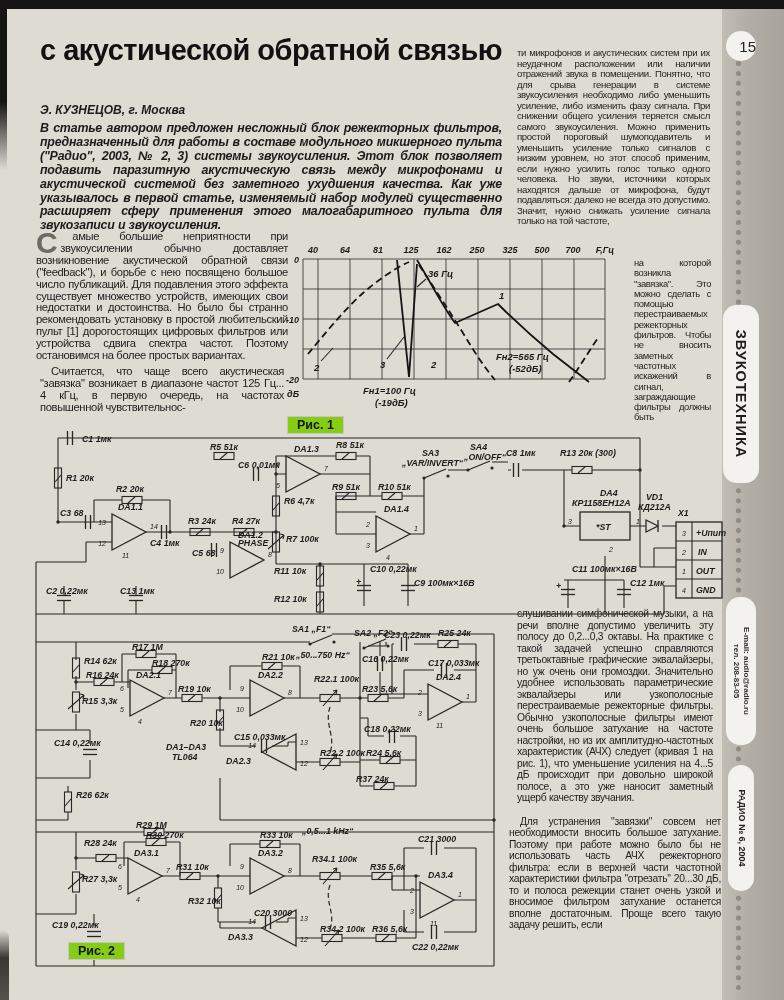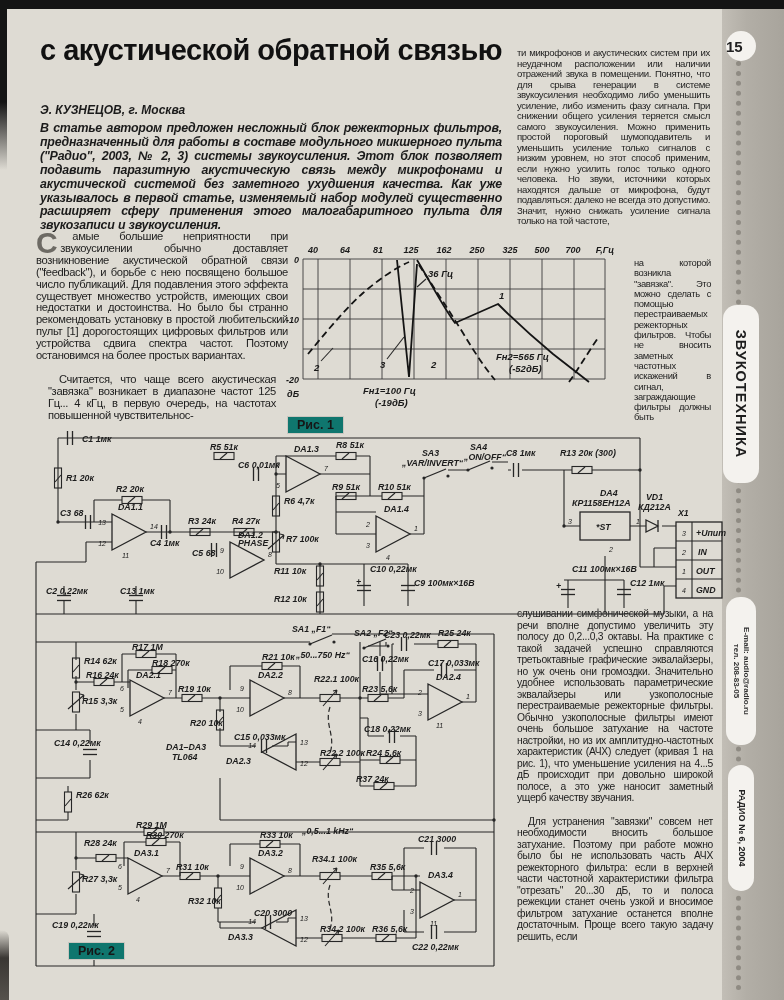--- a/index.html
+++ b/index.html
@@ -6,44 +6,44 @@
   #page{position:relative;width:784px;height:1000px;background:#dedbd3;overflow:hidden;
         font-family:"Liberation Sans",sans-serif;color:#1b1b1b;}
   
   .topbar{position:absolute;left:0;top:0;width:784px;height:9px;background:#141414;border-bottom-left-radius:6px;}
   .edgeL1{position:absolute;left:0;top:0;width:7px;height:170px;background:linear-gradient(to bottom,#141414,#141414 60%,rgba(20,20,20,0));}
   .edgeL2{position:absolute;left:0;top:930px;width:9px;height:70px;background:linear-gradient(to bottom,rgba(20,20,20,0),#3a3733 40%,#56524c);border-top-right-radius:8px;}
   
   #sidebar{position:absolute;left:722px;top:9px;width:62px;height:991px;background:linear-gradient(to right,#c2beb6,#b2aea6 40%,#a8a49c);}
   .dotline{position:absolute;left:14px;top:52px;height:930px;width:0;border-left:5px dotted #8f8b83;}
   .pagecircle{position:absolute;left:4px;top:22px;width:30px;height:30px;border-radius:50%;background:#f4f2ee;
-              display:flex;align-items:center;justify-content:flex-start;font-weight:bold;font-size:15px;color:#222;}
+              display:flex;align-items:center;justify-content:flex-end;font-weight:normal;font-size:15px;color:#222;}
   .pill{position:absolute;background:#f4f2ee;border-radius:14px;display:flex;align-items:center;justify-content:center;}
   .pill .rot{transform:rotate(90deg);white-space:nowrap;text-align:center;}
   #pill-section{left:1px;top:296px;width:36px;height:178px;}
   #pill-section .rot{font-weight:bold;font-size:14.5px;letter-spacing:1px;color:#1d1d1d;}
   #pill-contact{left:4px;top:588px;width:30px;height:148px;}
   #pill-contact .rot{font-size:8px;font-weight:bold;color:#333;line-height:10px;}
   #pill-issue{left:6px;top:756px;width:26px;height:126px;}
   #pill-issue .rot{font-size:9px;font-weight:bold;color:#222;}
   
   .abs{position:absolute;}
   #title{left:40px;top:34px;width:468px;font-weight:bold;font-size:29px;line-height:32px;letter-spacing:-0.5px;color:#111;}
   #author{left:40px;top:103px;width:400px;font-weight:bold;font-style:italic;font-size:12px;}
   #lead{left:40px;top:122px;width:462px;font-weight:bold;font-style:italic;font-size:12.4px;line-height:13.9px;
         text-align:justify;letter-spacing:-0.2px;}
   .bodycol{text-align:justify;color:#1d1d1d;}
   #col-left{left:36px;top:231px;width:252px;height:196px;font-size:11.2px;line-height:11.9px;letter-spacing:-0.35px;overflow:hidden;}
   #col-left .drop{float:left;font-size:30px;line-height:23px;padding-right:3px;color:#6d6a64;font-weight:bold;}
   #col-right-top{left:505px;top:36px;width:217px;height:214px;font-size:9.6px;line-height:10.5px;letter-spacing:-0.35px;overflow:hidden;}
   #col-right-narrow{left:622px;top:246px;width:101px;height:176px;font-size:9.4px;line-height:10.3px;letter-spacing:-0.35px;overflow:hidden;}
   #col-right-bottom{left:505px;top:596px;width:220px;height:364px;font-size:10.3px;line-height:11.5px;letter-spacing:-0.3px;overflow:hidden;}
-  .p2{ text-indent:11px;margin:12px;}
+  .p2{ text-indent:11px;margin:4px;}
   .p1{margin:12px;}
-  .caption{position:absolute;background:#0f766e;border:1px solid #c9c6bf;font-weight:bold;font-size:12.5px;
+  .caption{position:absolute;background:#84cc16;border:1px solid #c9c6bf;font-weight:bold;font-size:12.5px;
            padding:1px 9px;color:#161616;}
   
   svg{position:absolute;overflow:visible;}
   .wire{stroke:#262626;stroke-width:1.1;fill:none;}
   .wire2{stroke:#262626;stroke-width:1.3;fill:none;}
   .dash{stroke:#262626;stroke-width:1.2;fill:none;stroke-dasharray:5 3;}
   .cl{font:italic bold 8.8px "Liberation Sans",sans-serif;fill:#1c1c1c;}
   .pn{font:italic 7px "Liberation Sans",sans-serif;fill:#1c1c1c;}
   .g-lbl{font:italic bold 9.5px "Liberation Sans",sans-serif;fill:#1a1a1a;}
   .g-tick{font:italic bold 9px "Liberation Sans",sans-serif;fill:#1a1a1a;}

